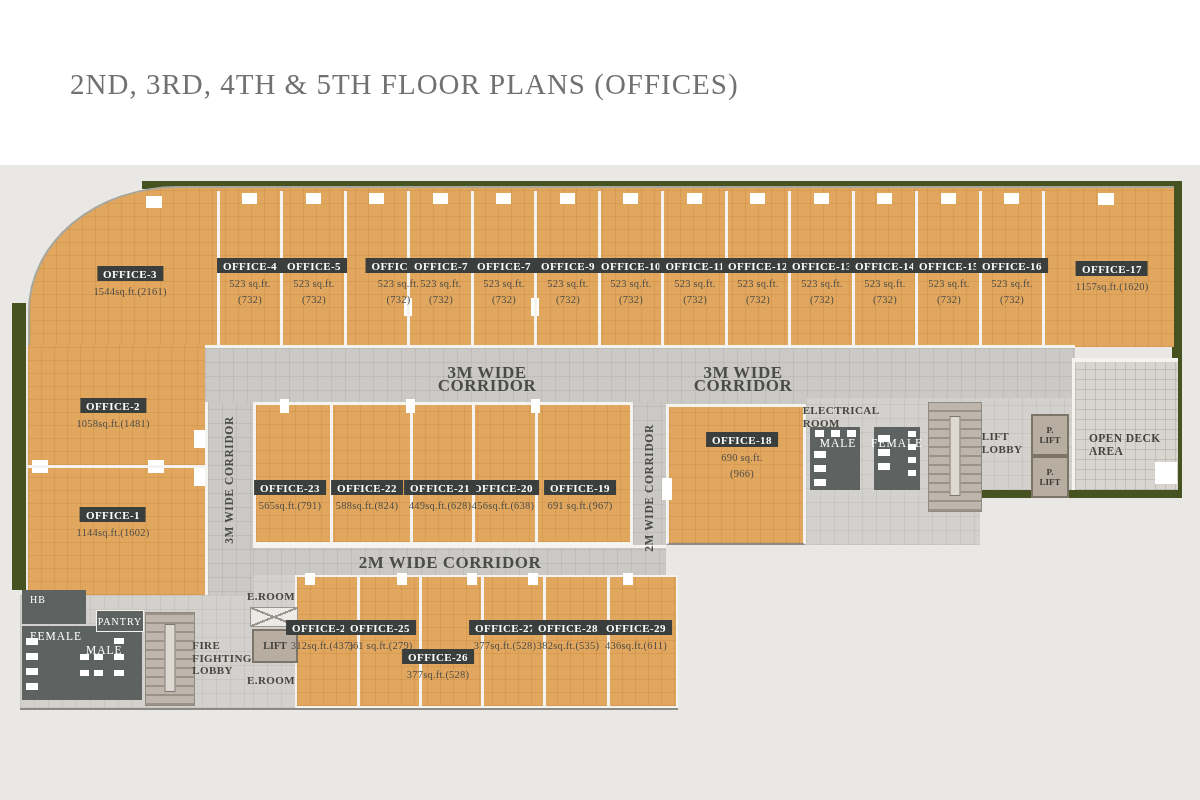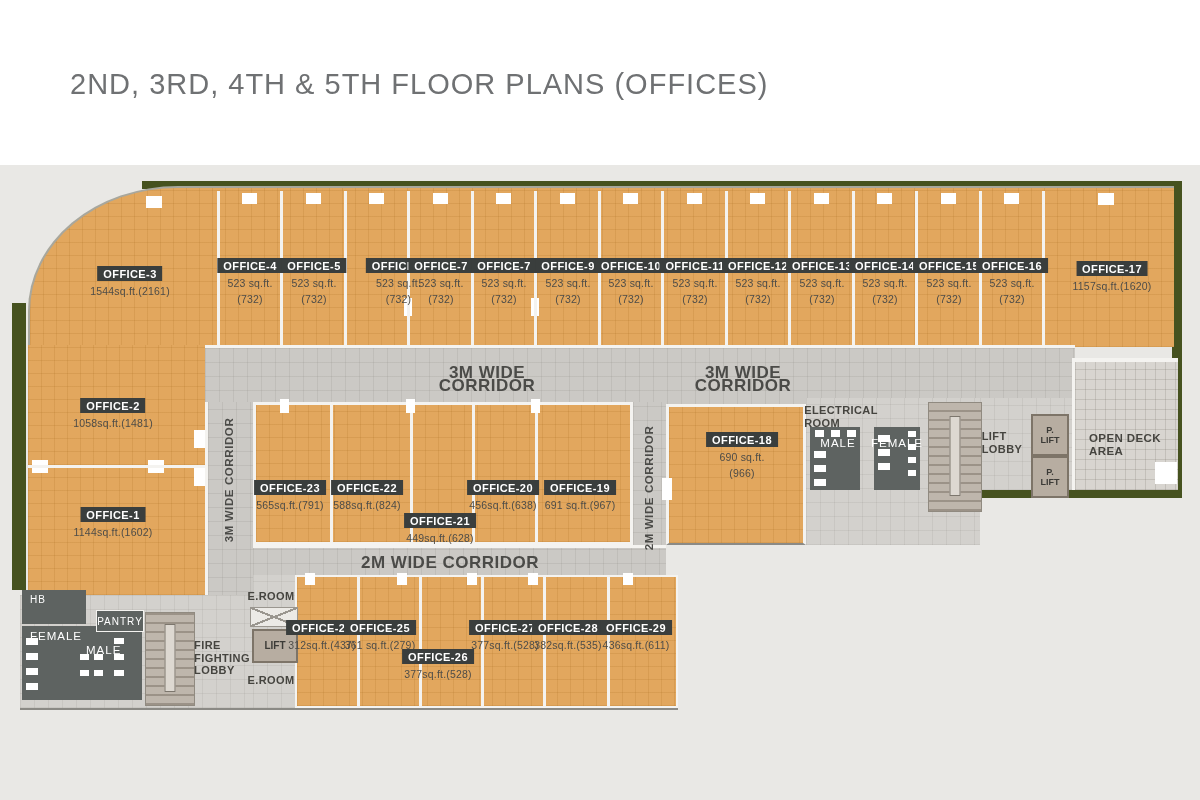--- a/index.html
+++ b/index.html
@@ -1,17 +1,17 @@
 <!DOCTYPE html>
 <html><head>
 <meta charset="utf-8">
 <style>
   html,body{margin:0;padding:0;}
   body{width:1200px;height:800px;overflow:hidden;font-family:"Liberation Sans","DejaVu Sans",sans-serif;background:#fff;}
-  #canvas{position:relative;width:1200px;height:668px;background:#fff;}
+  #canvas{position:relative;width:1200px;height:668px;background:#fff;font-family:Liberation Serif, serif;}
   .title{position:absolute;left:70px;top:68px;font-size:29px;font-weight:500;letter-spacing:1px;color:#6f7173;}
   #plan{position:absolute;left:0;top:165px;width:1200px;height:635px;background:#e9e8e5;}
   #plan > div{position:absolute;}
   
   .tan{background-color:#e2a75e;background-image:
     repeating-linear-gradient(0deg,rgba(160,100,22,0.16) 0 1px,transparent 1px 13px),
     repeating-linear-gradient(90deg,rgba(160,100,22,0.16) 0 1px,transparent 1px 13px);}
   .cor{background-color:#cbc9c5;background-image:
     repeating-linear-gradient(0deg,rgba(125,122,115,0.15) 0 1px,transparent 1px 14px),
     repeating-linear-gradient(90deg,rgba(125,122,115,0.15) 0 1px,transparent 1px 14px);}
@@ -203,21 +203,21 @@
       <div class="office-label" style="left: 695px; top: 91px;"><div class="chip">OFFICE-11</div><div class="area">523 sq.ft.</div><div class="area">(732)</div></div>
       <div class="office-label" style="left: 758px; top: 91px;"><div class="chip">OFFICE-12</div><div class="area">523 sq.ft.</div><div class="area">(732)</div></div>
       <div class="office-label" style="left: 822px; top: 91px;"><div class="chip">OFFICE-13</div><div class="area">523 sq.ft.</div><div class="area">(732)</div></div>
       <div class="office-label" style="left: 885px; top: 91px;"><div class="chip">OFFICE-14</div><div class="area">523 sq.ft.</div><div class="area">(732)</div></div>
       <div class="office-label" style="left: 949px; top: 91px;"><div class="chip">OFFICE-15</div><div class="area">523 sq.ft.</div><div class="area">(732)</div></div>
       <div class="office-label" style="left: 1012px; top: 91px;"><div class="chip">OFFICE-16</div><div class="area">523 sq.ft.</div><div class="area">(732)</div></div>
       <div class="office-label" style="left: 1112px; top: 94px;"><div class="chip">OFFICE-17</div><div class="area">1157sq.ft.(1620)</div></div>
       <div class="office-label" style="left: 742px; top: 265px;"><div class="chip">OFFICE-18</div><div class="area">690 sq.ft.</div><div class="area">(966)</div></div>
       <div class="office-label" style="left: 580px; top: 313px;"><div class="chip">OFFICE-19</div><div class="area">691 sq.ft.(967)</div></div>
       <div class="office-label" style="left: 503px; top: 313px;"><div class="chip">OFFICE-20</div><div class="area">456sq.ft.(638)</div></div>
-      <div class="office-label" style="left: 440px; top: 313px; margin-top: 33px;"><div class="chip">OFFICE-21</div><div class="area">449sq.ft.(628)</div></div>
+      <div class="office-label" style="left: 440px; top: 313px;"><div class="chip">OFFICE-21</div><div class="area">449sq.ft.(628)</div></div>
       <div class="office-label" style="left: 367px; top: 313px;"><div class="chip">OFFICE-22</div><div class="area">588sq.ft.(824)</div></div>
       <div class="office-label" style="left: 290px; top: 313px;"><div class="chip">OFFICE-23</div><div class="area">565sq.ft.(791)</div></div>
       <div class="office-label" style="left: 322px; top: 453px;"><div class="chip">OFFICE-24</div><div class="area">312sq.ft.(437)</div></div>
       <div class="office-label" style="left: 380px; top: 453px;"><div class="chip">OFFICE-25</div><div class="area">361 sq.ft.(279)</div></div>
       <div class="office-label" style="left: 438px; top: 453px; margin-top: 29px;"><div class="chip">OFFICE-26</div><div class="area">377sq.ft.(528)</div></div>
       <div class="office-label" style="left: 505px; top: 453px;"><div class="chip">OFFICE-27</div><div class="area">377sq.ft.(528)</div></div>
       <div class="office-label" style="left: 568px; top: 453px;"><div class="chip">OFFICE-28</div><div class="area">382sq.ft.(535)</div></div>
       <div class="office-label" style="left: 636px; top: 453px;"><div class="chip">OFFICE-29</div><div class="area">436sq.ft.(611)</div></div>
     </div>
 </div>

